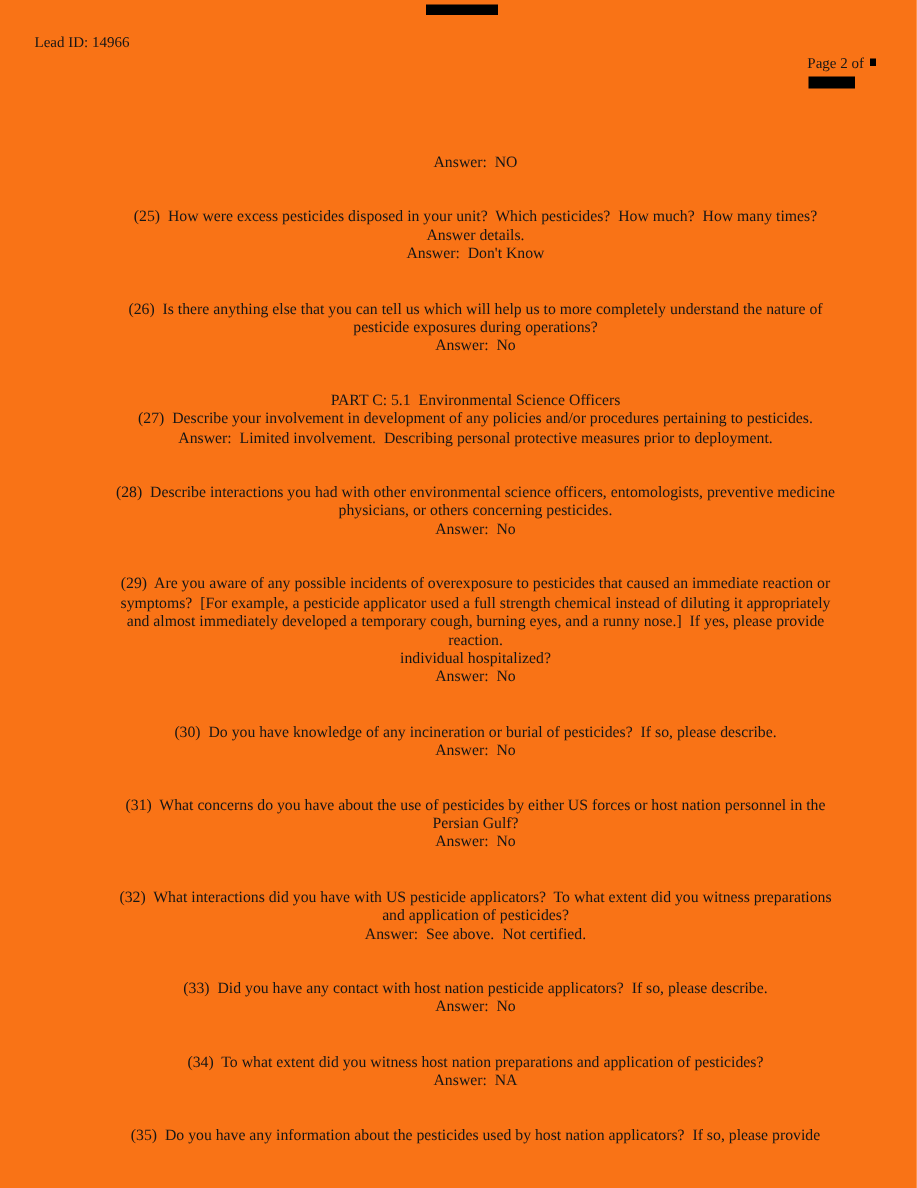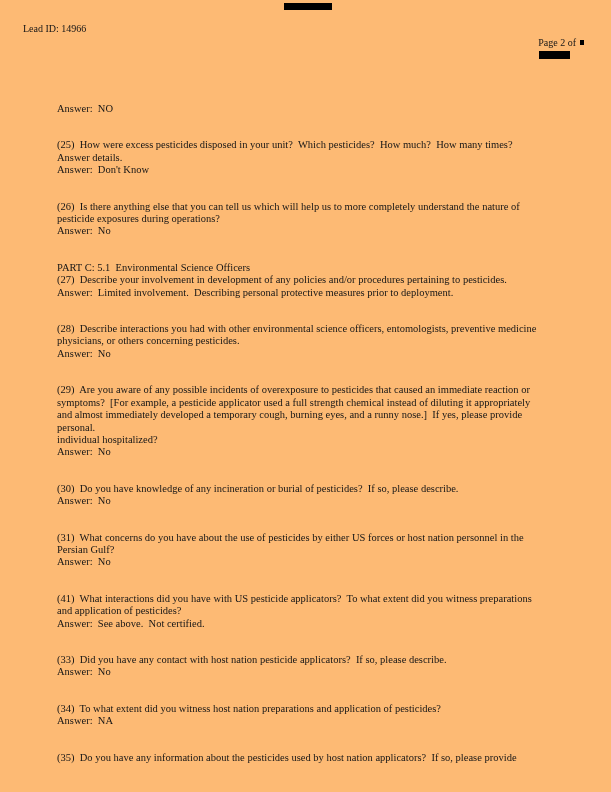--- a/index.html
+++ b/index.html
@@ -8,21 +8,21 @@
     height: 792px;
     background: #ffffff;
     position: relative;
     overflow: hidden;
     font-family: "Liberation Serif", serif;
     color: #161616;
   }
   .page {
     position: absolute;
     inset: 0;
-    background: #fdba74;
+    background: #f97316;
   }
   .lead-id {
     position: absolute;
     top: 23px;
     left: 23px;
     font-size: 10px;
     white-space: pre;
   }
   .page-num {
     position: absolute;
@@ -58,21 +58,21 @@
   .content {
     position: absolute;
     top: 103px;
     left: 57px;
     width: 520px;
     font-size: 10.5px;
     line-height: 12.4px;
   }
   .block { margin-bottom: 24px; }
   .block:last-child { margin-bottom: 12px; }
-  .line { white-space: pre; }
+  .line { white-space: pre; text-align: center; }
 </style>
 </head>
 <body>
 
 <div class="page">
 
   <div class="redact-top"></div>
 
   <div class="lead-id">Lead ID: 14966</div>
 
@@ -103,35 +103,35 @@
       </div>
       <div class="block">
         <div class="line question">(28)  Describe interactions you had with other environmental science officers, entomologists, preventive medicine</div>
         <div class="line question">physicians, or others concerning pesticides.</div>
         <div class="line answer">Answer:  No</div>
       </div>
       <div class="block">
         <div class="line question">(29)  Are you aware of any possible incidents of overexposure to pesticides that caused an immediate reaction or</div>
         <div class="line question">symptoms?  [For example, a pesticide applicator used a full strength chemical instead of diluting it appropriately</div>
         <div class="line question">and almost immediately developed a temporary cough, burning eyes, and a runny nose.]  If yes, please provide</div>
-        <div class="line question">personal.</div>
+        <div class="line question">reaction.</div>
         <div class="line question">individual hospitalized?</div>
         <div class="line answer">Answer:  No</div>
       </div>
       <div class="block">
         <div class="line question">(30)  Do you have knowledge of any incineration or burial of pesticides?  If so, please describe.</div>
         <div class="line answer">Answer:  No</div>
       </div>
       <div class="block">
         <div class="line question">(31)  What concerns do you have about the use of pesticides by either US forces or host nation personnel in the</div>
         <div class="line question">Persian Gulf?</div>
         <div class="line answer">Answer:  No</div>
       </div>
       <div class="block">
-        <div class="line question">(41)  What interactions did you have with US pesticide applicators?  To what extent did you witness preparations</div>
+        <div class="line question">(32)  What interactions did you have with US pesticide applicators?  To what extent did you witness preparations</div>
         <div class="line question">and application of pesticides?</div>
         <div class="line answer">Answer:  See above.  Not certified.</div>
       </div>
       <div class="block">
         <div class="line question">(33)  Did you have any contact with host nation pesticide applicators?  If so, please describe.</div>
         <div class="line answer">Answer:  No</div>
       </div>
       <div class="block">
         <div class="line question">(34)  To what extent did you witness host nation preparations and application of pesticides?</div>
         <div class="line answer">Answer:  NA</div>

